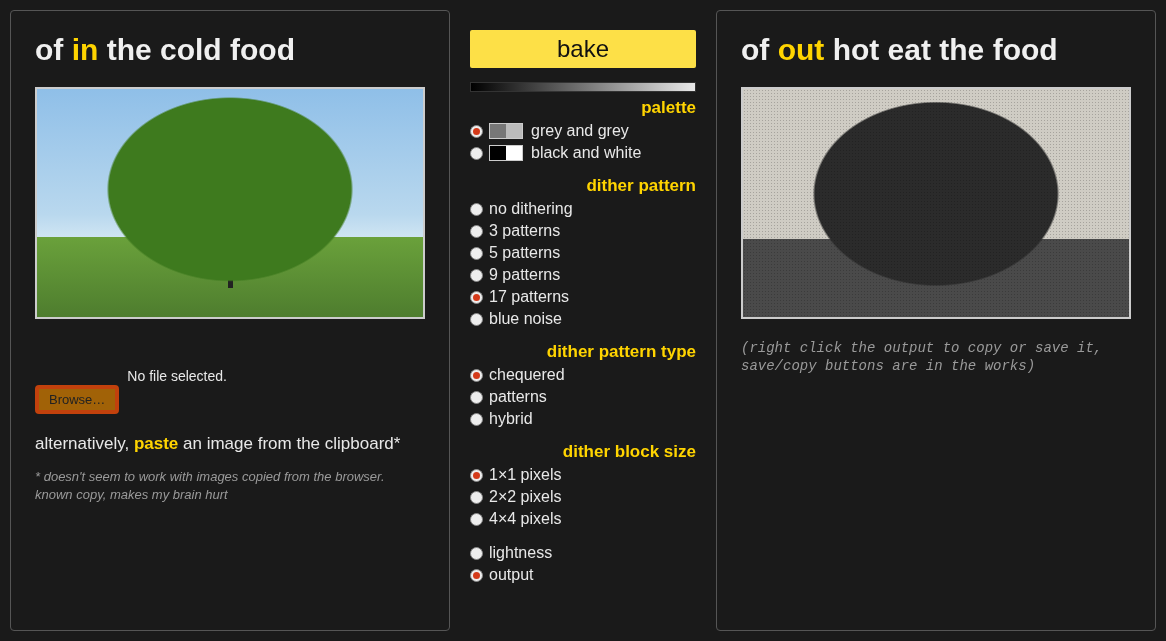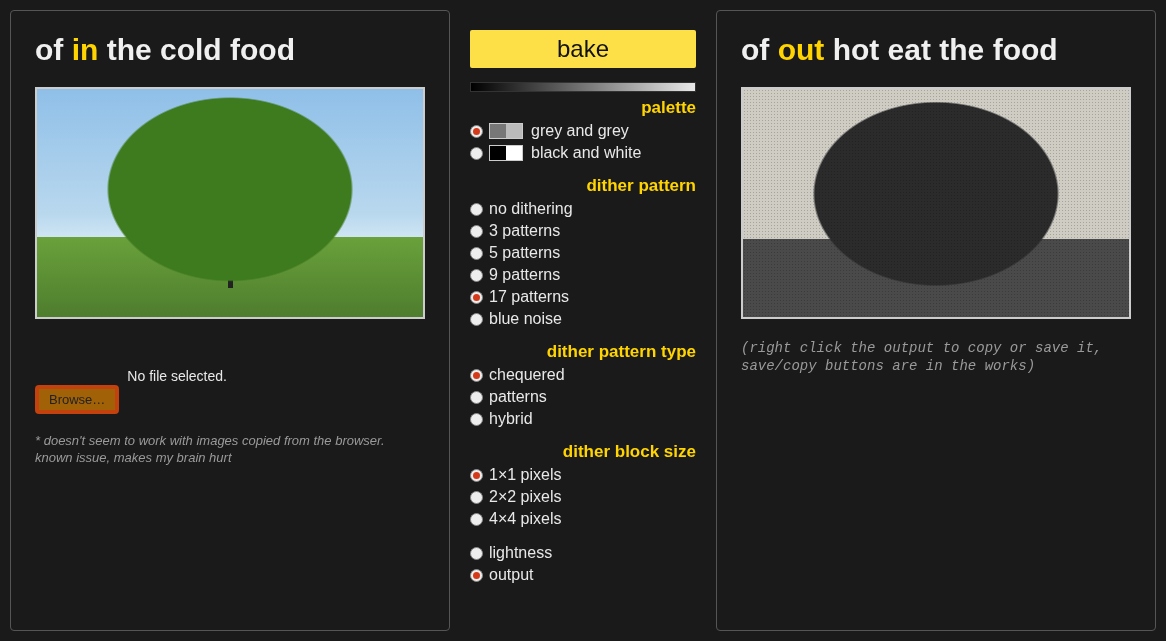--- a/index.html
+++ b/index.html
@@ -120,21 +120,24 @@
 
   <div class="panel left">
     <h2>
       <span>of </span><span class="hl">in</span><span> the cold food</span>
     </h2>
     <div class="input-img"></div>
     <div class="file-row">
       <button class="browse-btn">Browse…</button>
       <span class="file-status">No file selected.</span>
     </div>
-    <p class="footnote">* doesn't seem to work with images copied from the browser. known issue, makes my brain hurt</p>
+    <p class="alt-text">
+      <span>alternatively, </span><span class="hl">paste</span><span> an image from the clipboard*</span>
+    </p>
+    <p class="footnote">* doesn't seem to work with images copied from the browser. known copy, makes my brain hurt</p>
   </div>
 
   <div class="mid">
     <button class="bake-btn">bake</button>
     <div class="grad-bar"></div>
     <div id="groups">
         <div class="group">
           <div class="group-title">palette</div>
           <label class="opt">
             <span class="radio sel"></span>

